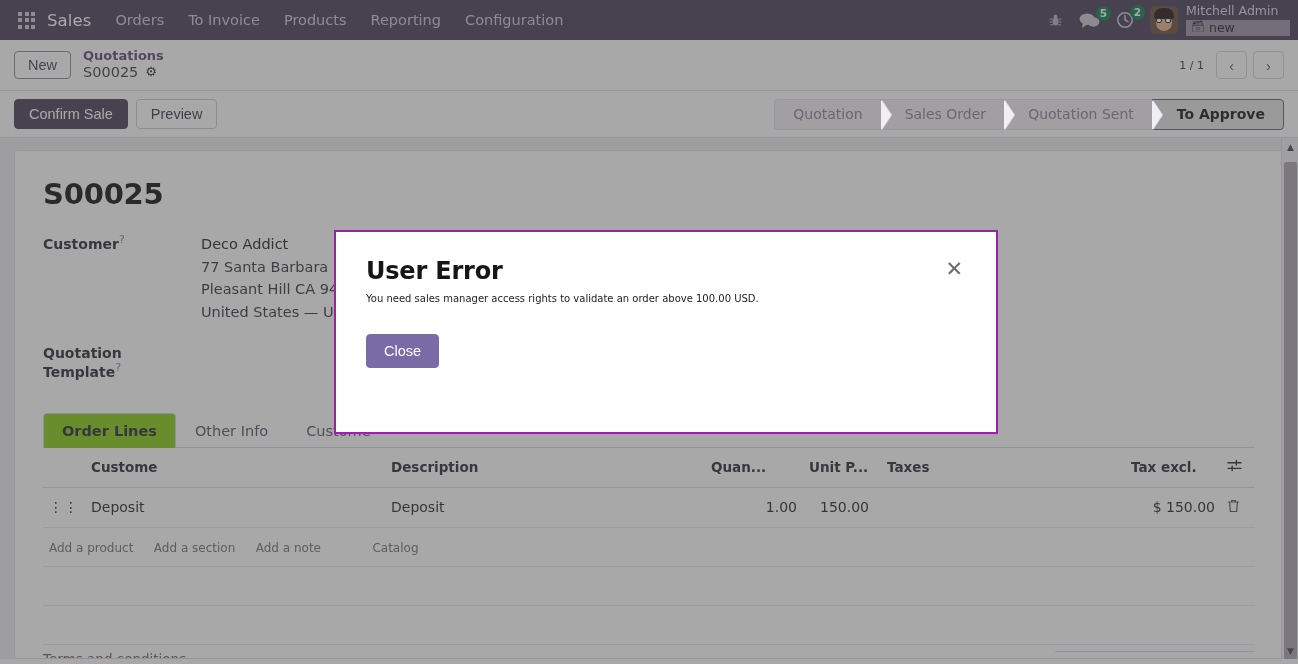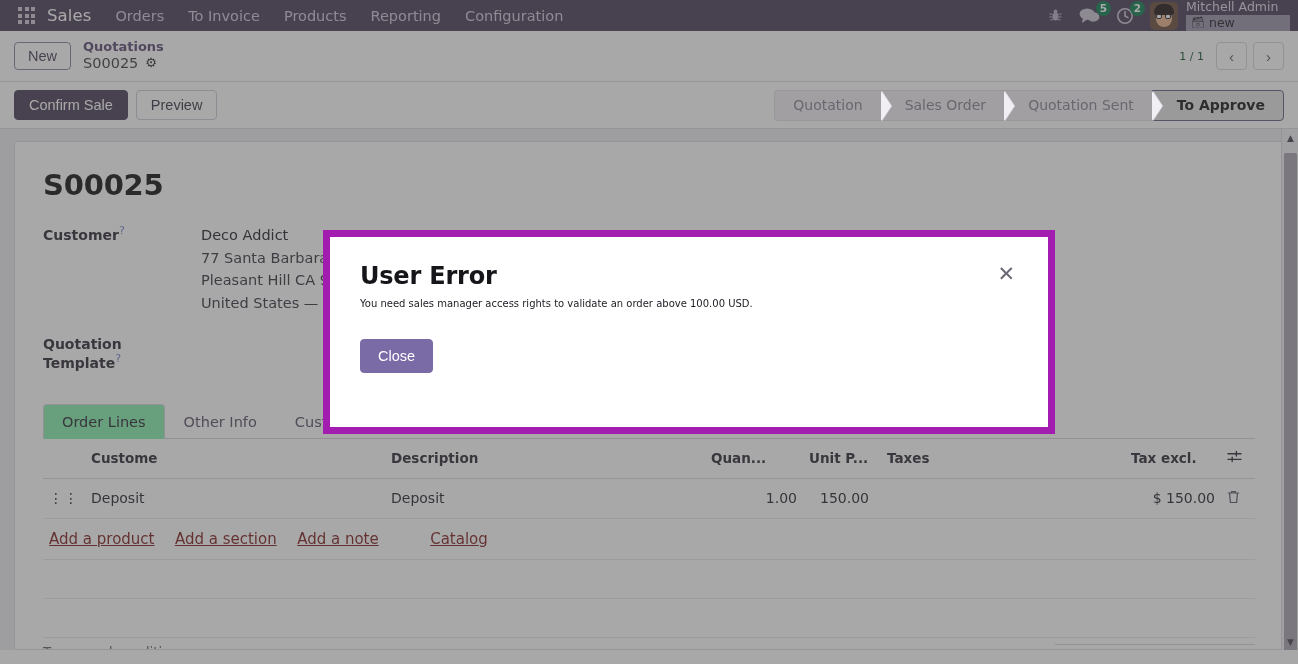--- a/index.html
+++ b/index.html
@@ -8,21 +8,21 @@
     font-family: "DejaVu Sans", "Liberation Sans", sans-serif;
     background: #ffffff;
     overflow: hidden;
   }
 
   
   #app { position: absolute; inset: 0; }
 
   
   .navbar {
-    height: 31px; background: #4b3f59;
+    height: 40px; background: #4b3f59;
     display: flex; align-items: center;
     padding: 0 8px 0 10px; color: #e6e2eb;
     font-size: 14.5px;
   }
   .apps-grid { display:grid; grid-template-columns: repeat(3,4px); grid-template-rows: repeat(3,4px);
     gap: 2.5px; margin: 0 12px 0 8px; }
   .apps-grid i { display:block; width:4px; height:4px; background:#cfc8d8; }
   .brand { font-size: 16.5px; color:#fff; font-weight:400; margin-right: 24px; letter-spacing:.1px;}
   .nav-item { color:#cfc6da; margin-right: 24px; font-size:14.5px; cursor:pointer; white-space:nowrap;}
   .nav-spacer { flex: 1; }
@@ -129,56 +129,56 @@
   .fval .link { color:#25222b; }
   .addr { color:#3a3540; }
 
   
   .notebook { margin-top:32px; }
   .tabs { display:flex; border-bottom:1px solid #d8d4de; gap:0; }
   .tab {
     font-size:14.5px; color:#5b5168; padding:9px 18px 9px 18px; cursor:pointer;
     border:1px solid transparent; border-bottom:none; position:relative; top:1px;
   }
-  .tab.active { color:#2d2836; background:#86efac; border-color:#d8d4de; border-radius:4px 4px 0 0;}
+  .tab.active { color:#2d2836; background:#84cc16; border-color:#d8d4de; border-radius:4px 4px 0 0;font-weight:bold;}
   .ltable { width:100%; border-collapse:collapse; }
   .ltable th {
     font-size:13.5px; font-weight:700; color:#2f2b36; text-align:left;
     padding:11px 6px; border-bottom:1px solid #ddd9e2; white-space:nowrap;
   }
   .ltable td {
     font-size:14px; color:#29252f; padding:11px 6px; border-bottom:1px solid #eae7ee;
   }
   .num { text-align:right; }
   .handle { color:#c6c1ce; font-size:12px; letter-spacing:1px; width:22px; }
   .trash { color:#5a5264; font-size:13px; padding-left:9px; cursor:pointer; }
   .addrow td { border-bottom:1px solid #eae7ee; padding:11px 6px; }
-  .addlink { color:#7f1d1d; font-size:15px; margin-right:16px; cursor:pointer;text-decoration:underline; }
+  .addlink { color:#737373; font-size:12px; margin-right:16px; cursor:pointer; }
   .addlink.cat { margin-left:31px; }
   .blankrow td { height:39px; border-bottom:1px solid #eae7ee; }
   .foot { display:flex; margin-top:6px; }
   .terms { font-size:13.5px; color:#6a6375; }
   .totalbox { margin-left:auto; width:200px; }
   .total-sep { border-top:1px solid #d9d5e0; margin-bottom:5px; }
   .total-row { display:flex; justify-content:space-between; font-size:14px; font-weight:700; color:#23202a; }
 
   
   .vscroll {
     position:absolute; top:0; right:0; width:17px; height:100%;
     background:#f0eef2; border-left:1px solid #dedae4;
   }
   .vthumb { position:absolute; top:24px; left:2px; width:13px; height:498px; background:#a8a2b2; border-radius:2px;}
   .varrow { position:absolute; left:0; width:17px; height:17px; color:#4a4552; font-size:9px; display:flex;align-items:center;justify-content:center;}
   .varrow.up { top:0; } .varrow.down { bottom:0; }
 
   
   .dim { position:absolute; inset:0; background:rgba(70,70,70,0.47); }
   .modal-outline {
-    position:absolute; left:323px; top:230px; width:732px; height:204px;
-    border:7px solid #a21caf; background:#fff;
+    position:absolute; left:334px; top:230px; width:664px; height:204px;
+    border:2px solid #a21caf; background:#fff;
   }
   .modal { position:absolute; inset:0; background:#fff; padding:25px 30px 0 30px; }
   .modal-head { display:flex; align-items:flex-start; }
   .modal-title { font-size:24px; font-weight:700; color:#16151a; letter-spacing:-.2px; }
   .modal-x {
     margin-left:auto; color:#6e6877; font-size:21px; line-height:1; cursor:pointer;
     padding:2px 3px; font-weight:300;
   }
   .modal-msg { font-size:10px; color:#1d1b22; margin-top:8px; }
   .modal-btn {

